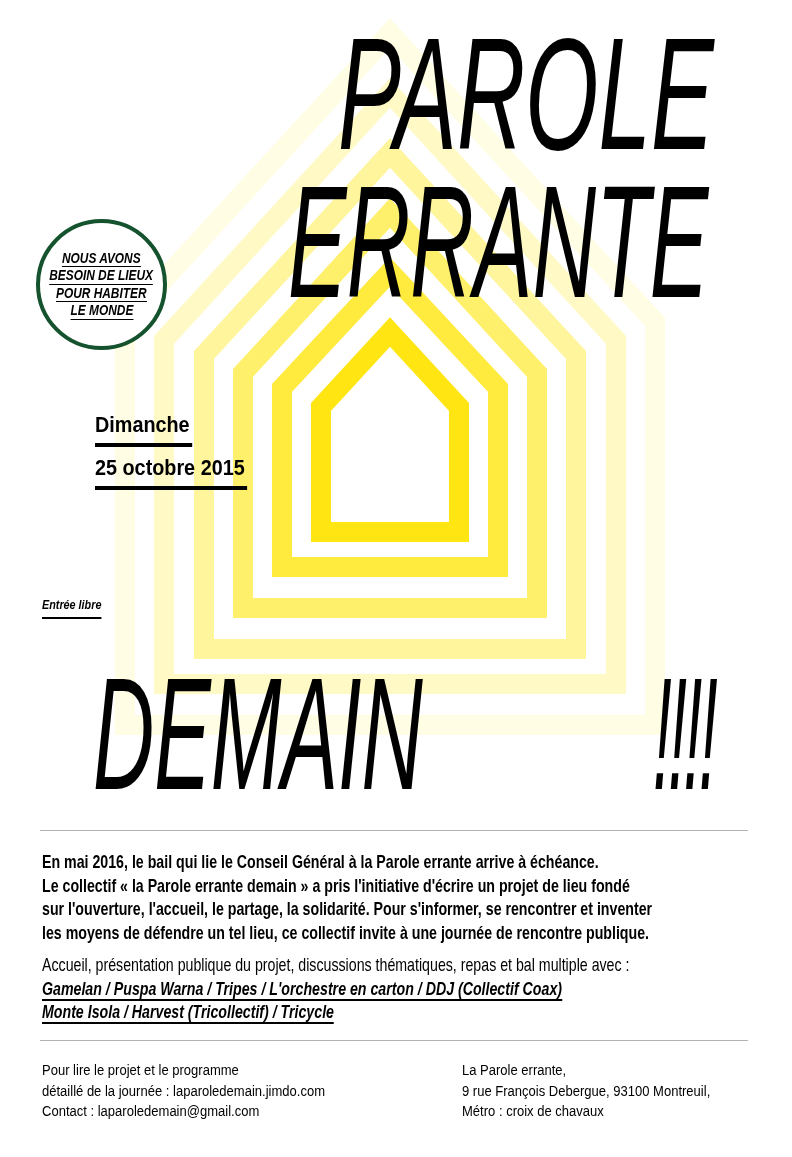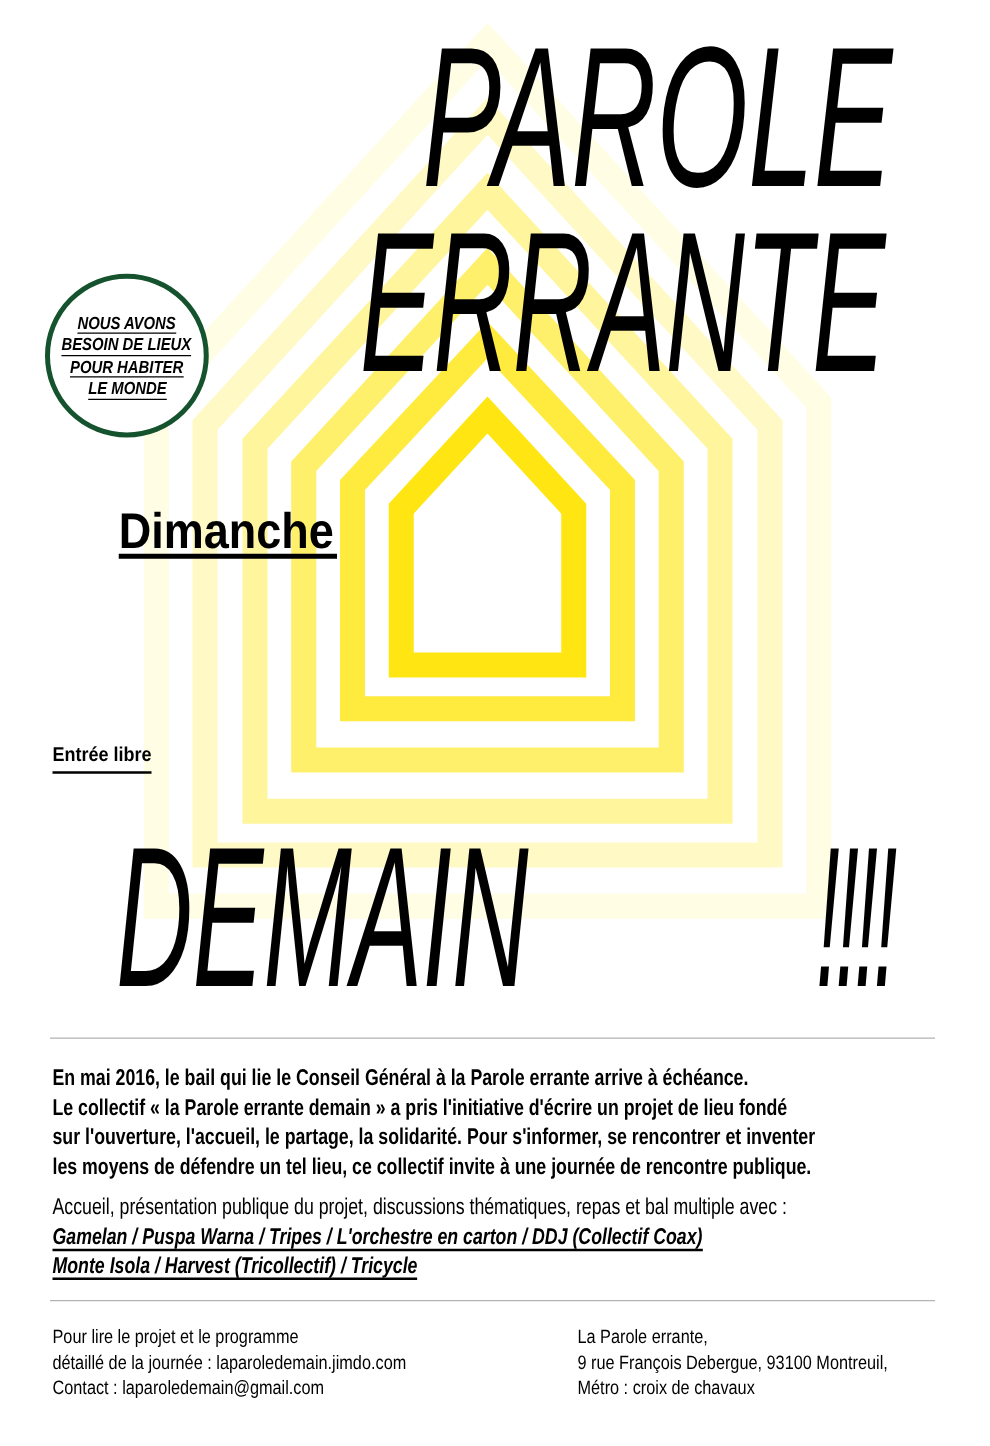--- a/index.html
+++ b/index.html
@@ -32,29 +32,29 @@
     font-style:italic;font-weight:400;font-size:160px;line-height:1;color:#000;
   }
   .t-word>span{display:inline-block;transform-origin:0 0;}
   .w-la>span{transform:scaleX(0.58);}
   .w-parole>span{transform:scaleX(0.59);}
   .w-errante>span{transform:scaleX(0.55);}
   .w-demain>span{transform:scaleX(0.53);}
   .w-exclaim>span{transform:scaleX(0.42);letter-spacing:-0.05em;}
   
   .datebox{position:absolute;left:95px;top:404px;z-index:3;}
-  .datebox .dline{line-height:42px;font-size:40px;font-weight:700;white-space:nowrap;}
+  .datebox .dline{line-height:42px;font-size:22px;font-weight:700;white-space:nowrap;}
   .datebox .dline>span{
     display:inline-block;transform:scaleX(0.9);transform-origin:0 0;
     border-bottom:4px solid #000;padding:0 3px 1px 0;line-height:34px;
   }
   
   .admission{
     position:absolute;left:42px;top:594px;z-index:3;
-    font-weight:700;font-size:16px;line-height:22px;white-space:nowrap;
+    font-style:italic;font-weight:700;font-size:12px;line-height:22px;white-space:nowrap;
   }
   .admission>span{display:inline-block;transform:scaleX(0.9);transform-origin:0 0;
     border-bottom:2px solid #000;padding-bottom:1px;}
   
   .rule{position:absolute;left:40px;width:708px;height:1px;background:#b3b3b3;z-index:3;}
   .rule-1{top:830px;} .rule-2{top:1040px;}
   
   .condblock{position:absolute;z-index:3;transform:scaleX(0.78);transform-origin:0 0;width:940px;}
   .intro{left:42px;top:851px;font-weight:700;font-size:18.2px;line-height:23.5px;}
   .program{left:42px;top:954px;font-size:18.2px;line-height:23.5px;}
@@ -87,20 +87,21 @@
     <div class="bline"><span>LE MONDE</span></div>
   </div>
 
   <div class="t-word w-parole" style="left:338px;top:14px;"><span>PAROLE</span></div>
   <div class="t-word w-errante" style="left:288px;top:162px;"><span>ERRANTE</span></div>
   <div class="t-word w-demain" style="left:93px;top:654px;text-align:center;"><span>DEMAIN</span></div>
   <div class="t-word w-exclaim" style="left:653px;top:654px;"><span>!!!!</span></div>
 
   <div class="datebox">
     <div class="dline"><span>Dimanche</span></div>
+    <div class="dline"><span>25 octobre 2015</span></div>
   </div>
 
   <div class="admission"><span>Entrée libre</span></div>
 
   <div class="rule rule-1"></div>
   <div class="rule rule-2"></div>
 
   <div class="condblock intro">
     <div>En mai 2016, le bail qui lie le Conseil Général à la Parole errante arrive à échéance.</div>
     <div>Le collectif « la Parole errante demain » a pris l'initiative d'écrire un projet de lieu fondé</div>

